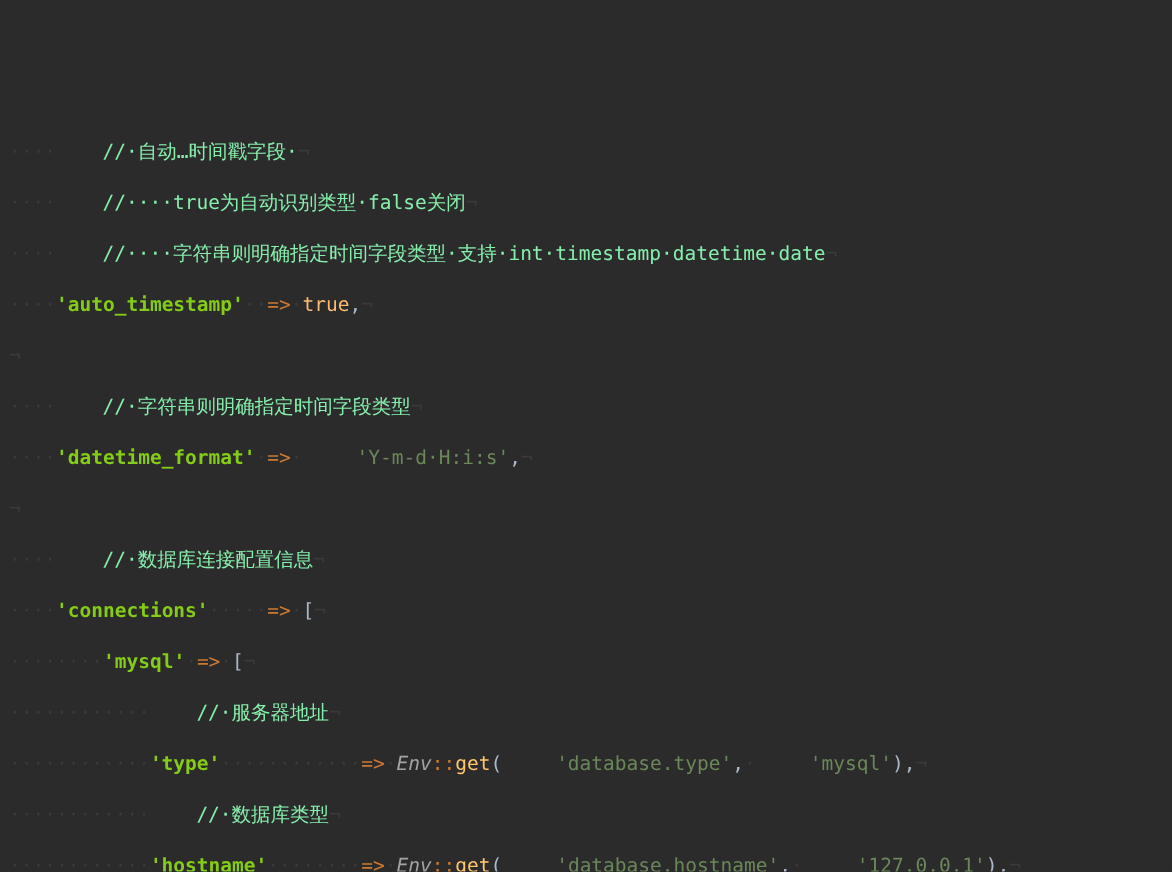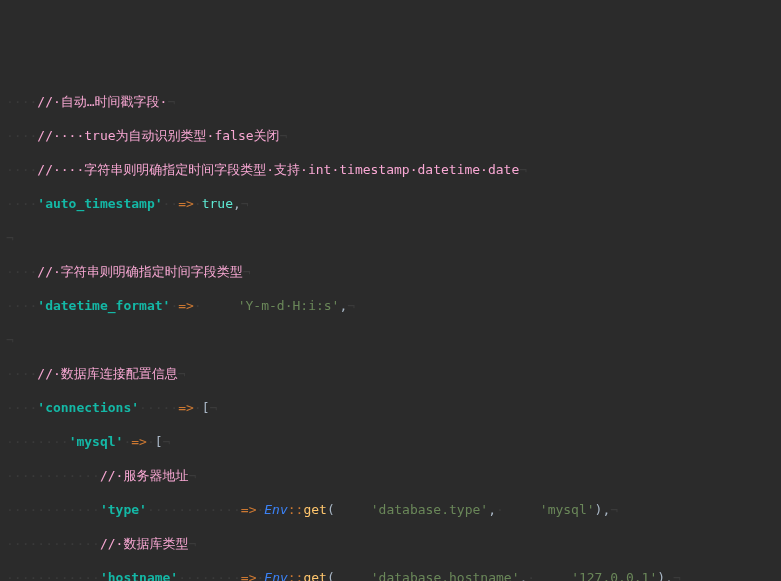--- a/index.html
+++ b/index.html
@@ -10,26 +10,26 @@
     line-height: 17px;
     color: #a9b7c6;
     padding: 8px 0;
     width: 781px;
     height: 581px;
     overflow: hidden;
     white-space: pre;
   }
   .line { display: block; padding-left: 6px; }
   .ws { color: #3a3a3a; }
-  .comment { color: #f9a8d4; }
-  .key { color: #14b8a6; font-weight: bold; }
+  .comment { color: #86efac; margin-left: 31px; }
+  .key { color: #84cc16; font-weight: bold; }
   .arrow { color: #cc7832; }
-  .bool { color: #5eead4; }
+  .bool { color: #fdba74; }
   .str { color: #6a8759; margin-left: 36px; }
-  .env { font-style: italic; color: #3b82f6; }
+  .env { font-style: italic; color: #a3a3a3; }
   .dcolon { color: #cc7832; }
   .fn { color: #ffc66d; margin-top: 12px; }
   .punc { color: #a9b7c6; }
 </style>
 </head>
 <body>
 
 
 
 <div>

